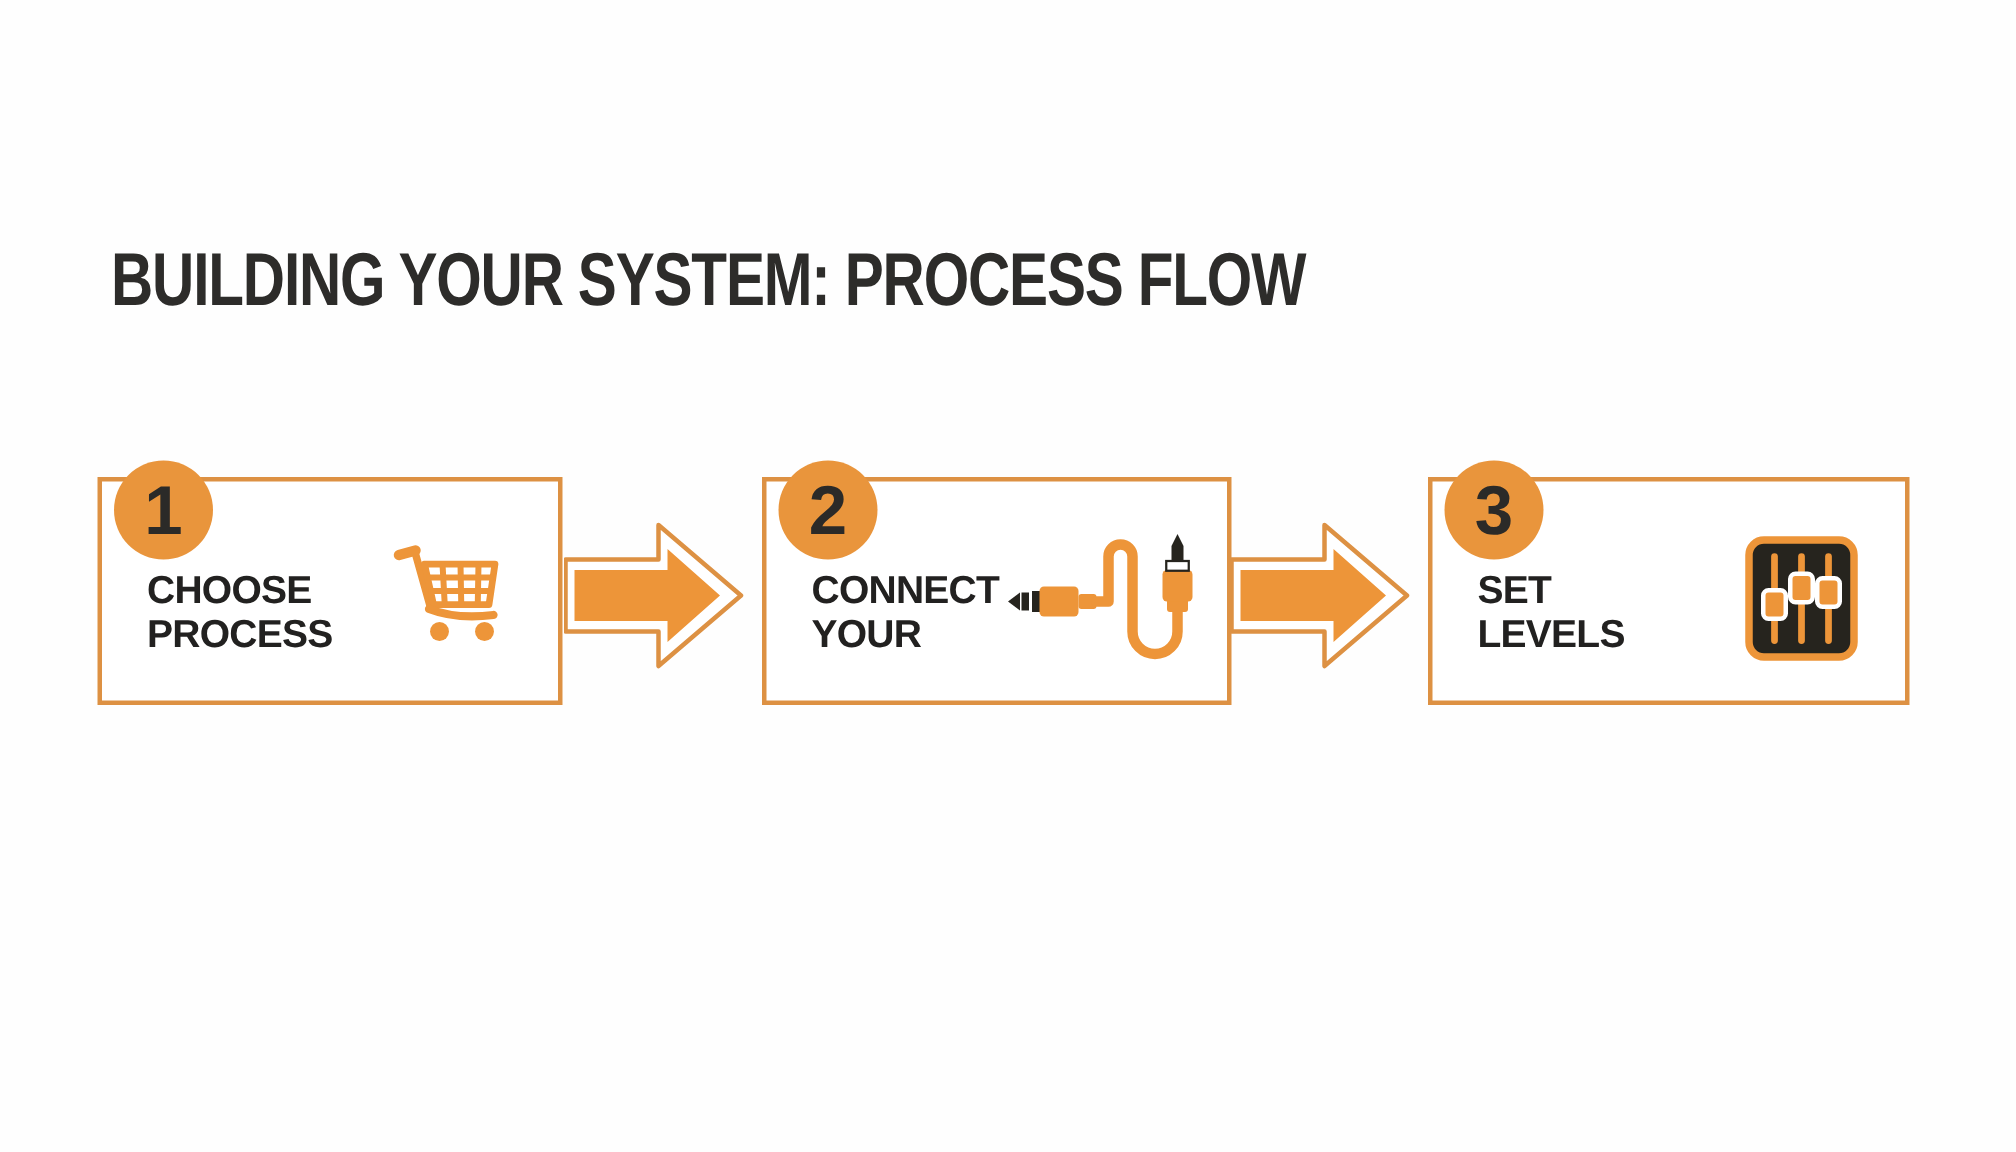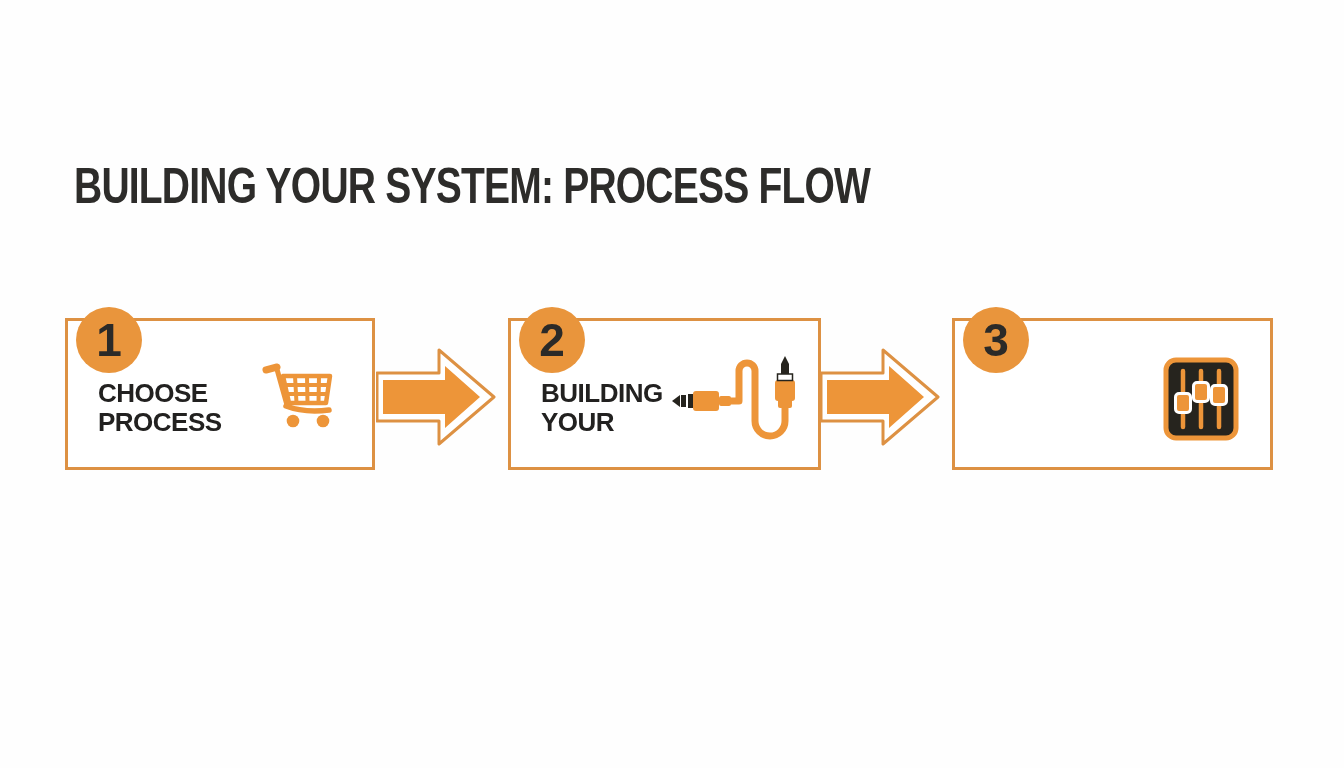--- a/index.html
+++ b/index.html
@@ -77,21 +77,21 @@
   <svg class="flow-arrow a1" width="122" height="100" viewBox="0 0 122 100" xmlns="http://www.w3.org/2000/svg">
     <polygon points="1,26 63,26 63,3 118,50 63,97 63,74 1,74" fill="#ffffff" stroke="#DD9143" stroke-width="3" stroke-linejoin="round"></polygon>
     <polygon points="7,33 69,33 69,19 104,50 69,81 69,67 7,67" fill="#ED9539"></polygon>
   </svg>
 
   <div class="step-box b2">
     <div class="step-badge">
       <span>2</span>
     </div>
     <div class="step-label">
-      <div>BUILDING</div>
+      <div>CONNECT</div>
       <div>YOUR</div>
     </div>
     <svg class="step-icon icon-cable" width="135" height="100" viewBox="0 0 135 100" fill="none" xmlns="http://www.w3.org/2000/svg">
 
       <polygon points="3,48 11,42 11,54" fill="#26241E"></polygon>
       <rect x="12" y="42" width="5" height="12" fill="#26241E"></rect>
       <rect x="19" y="41" width="5.5" height="14" fill="#26241E"></rect>
       <rect x="24" y="38" width="26" height="20" rx="3" fill="#ED9539"></rect>
       <rect x="50" y="43" width="12" height="10" rx="2" fill="#ED9539"></rect>
 
@@ -107,20 +107,24 @@
 
   <svg class="flow-arrow a2" width="122" height="100" viewBox="0 0 122 100" xmlns="http://www.w3.org/2000/svg">
     <polygon points="1,26 63,26 63,3 118,50 63,97 63,74 1,74" fill="#ffffff" stroke="#DD9143" stroke-width="3" stroke-linejoin="round"></polygon>
     <polygon points="7,33 69,33 69,19 104,50 69,81 69,67 7,67" fill="#ED9539"></polygon>
   </svg>
 
   <div class="step-box b3">
     <div class="step-badge">
       <span>3</span>
     </div>
+    <div class="step-label">
+      <div>SET</div>
+      <div>LEVELS</div>
+    </div>
     <svg class="step-icon icon-mixer" width="76" height="84" viewBox="0 0 76 84" fill="none" xmlns="http://www.w3.org/2000/svg">
       <rect x="3" y="3" width="70" height="78" rx="10" fill="#26241E" stroke="#ED9539" stroke-width="5"></rect>
       <path d="M20,14 L20,70 M38,14 L38,70 M56,14 L56,70" stroke="#ED9539" stroke-width="4.5" stroke-linecap="round"></path>
       <rect x="12.5" y="36.5" width="15" height="19" rx="3.5" fill="#ED9539" stroke="#ffffff" stroke-width="3"></rect>
       <rect x="30.5" y="25.5" width="15" height="19" rx="3.5" fill="#ED9539" stroke="#ffffff" stroke-width="3"></rect>
       <rect x="48.5" y="28.5" width="15" height="19" rx="3.5" fill="#ED9539" stroke="#ffffff" stroke-width="3"></rect>
     </svg>
   </div>
 
 </div>

